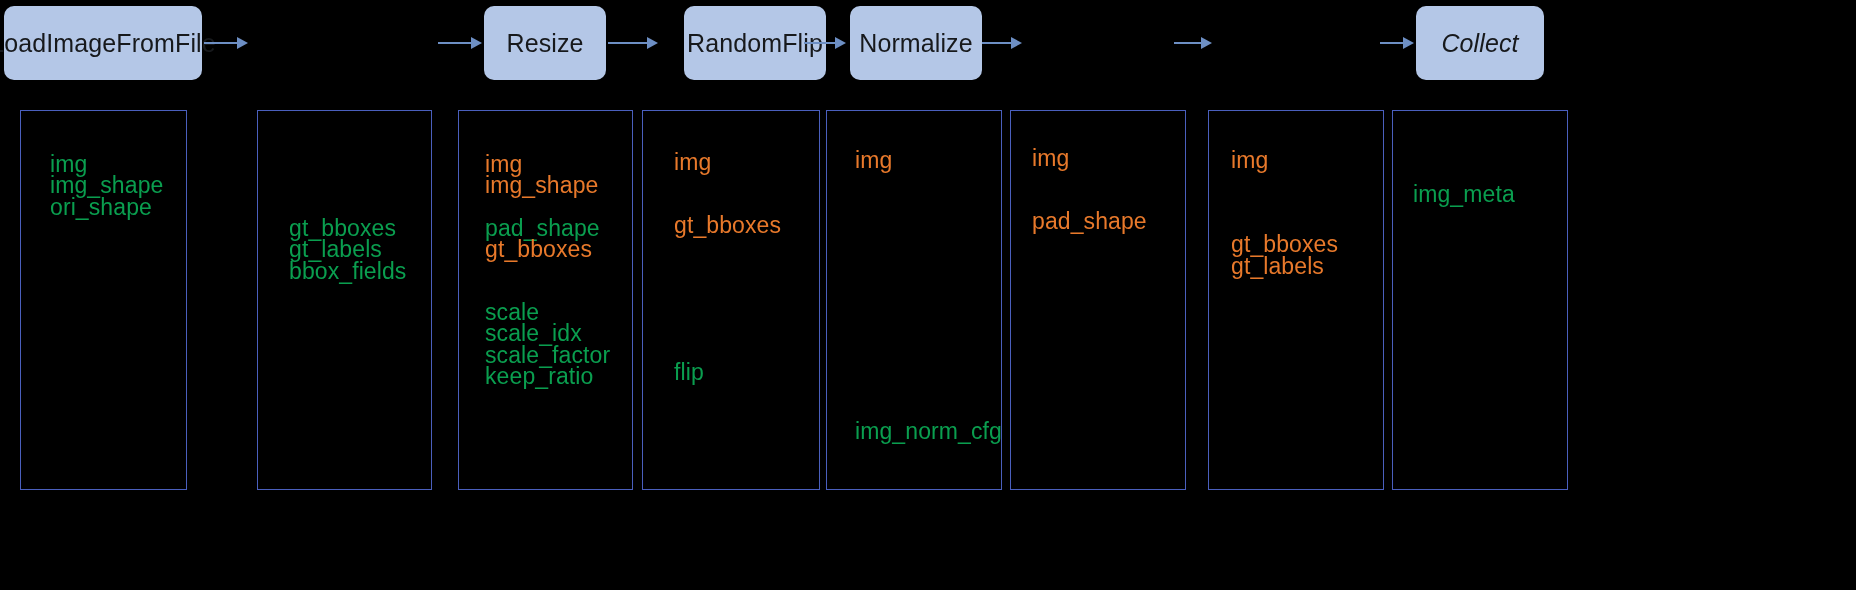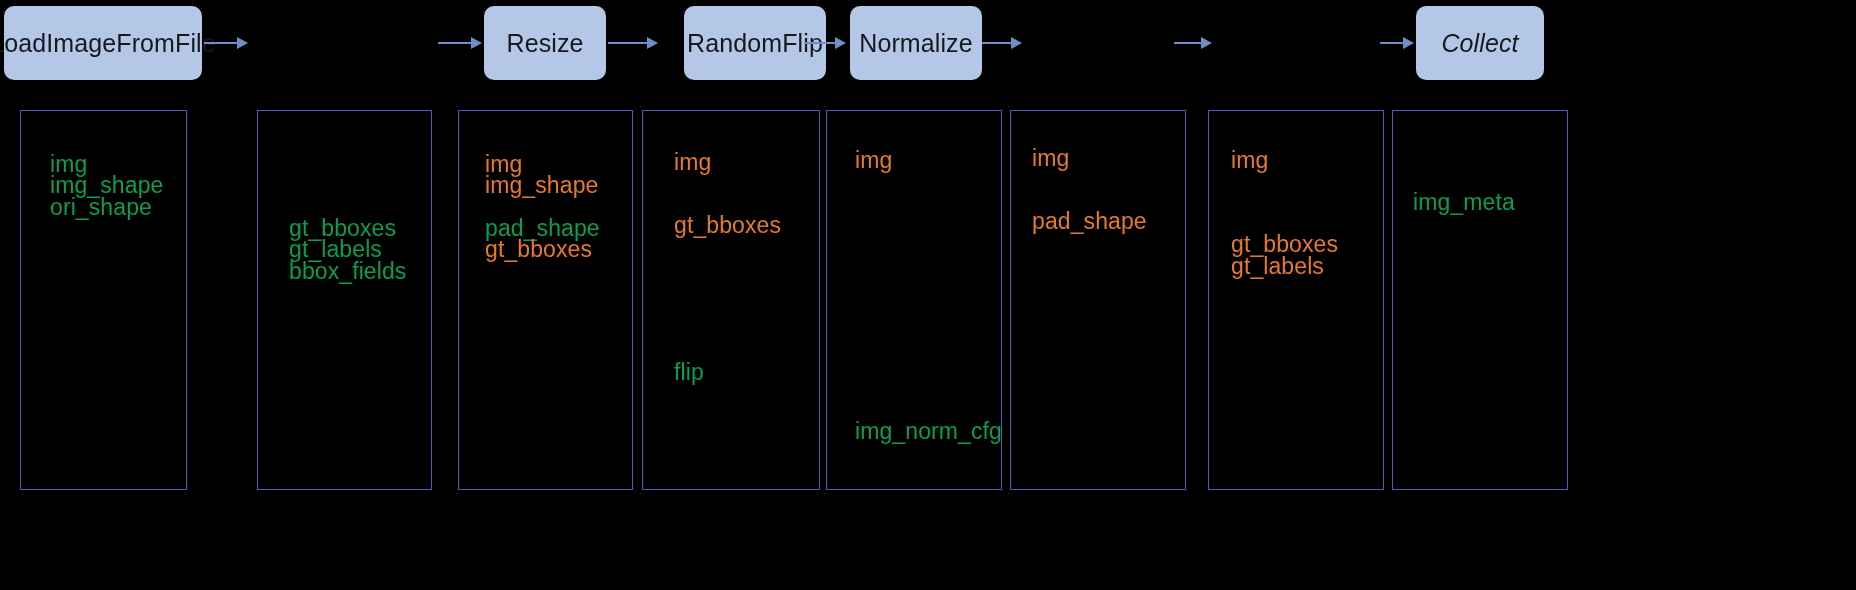--- a/index.html
+++ b/index.html
@@ -159,20 +159,26 @@
     <div class="kgroup">
       <div class="key orange">img</div>
       <div class="key orange">img_shape</div>
     </div>
     <div class="gap"></div>
     <div class="kgroup">
       <div class="key green">pad_shape</div>
       <div class="key orange">gt_bboxes</div>
     </div>
     <div class="gap-lg"></div>
+    <div class="kgroup">
+      <div class="key green">scale</div>
+      <div class="key green">scale_idx</div>
+      <div class="key green">scale_factor</div>
+      <div class="key green">keep_ratio</div>
+    </div>
   </div>
 
   <div class="panel" style="left:642px; top:110px; width:178px; height:380px;"></div>
   <div class="keys" style="left:674px; top:152px;">
     <div class="kgroup">
       <div class="key orange">img</div>
     </div>
     <div class="gap-lg"></div>
     <div class="kgroup">
       <div class="key orange">gt_bboxes</div>
@@ -217,19 +223,19 @@
     </div>
     <div class="gap-lg"></div>
     <div class="gap"></div>
     <div class="kgroup">
       <div class="key orange">gt_bboxes</div>
       <div class="key orange">gt_labels</div>
     </div>
   </div>
 
   <div class="panel" style="left:1392px; top:110px; width:176px; height:380px;"></div>
-  <div class="keys" style="left:1413px; top:192px;">
+  <div class="keys" style="left:1413px; top:184px;">
     <div class="kgroup">
       <div class="key green">img_meta</div>
     </div>
   </div>
 
 </div>
 
 </body></html>

